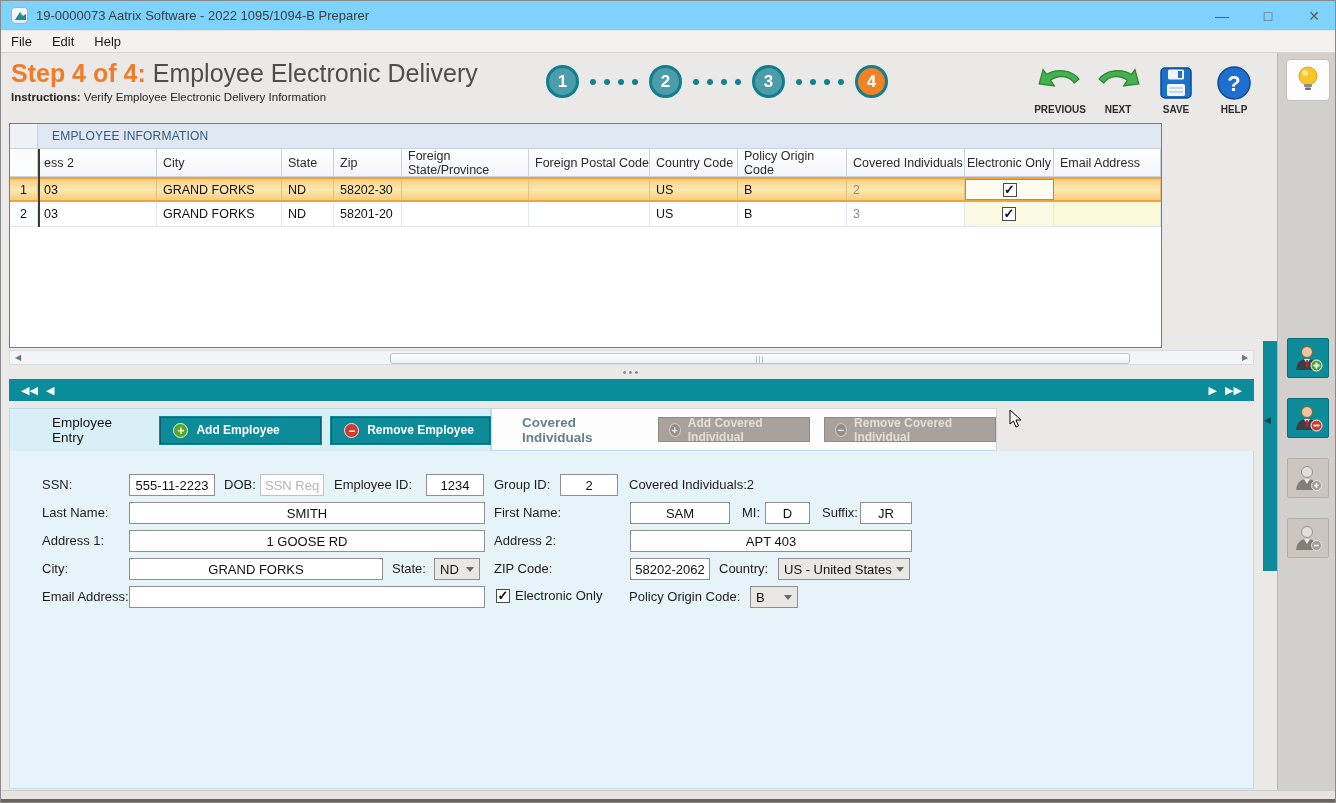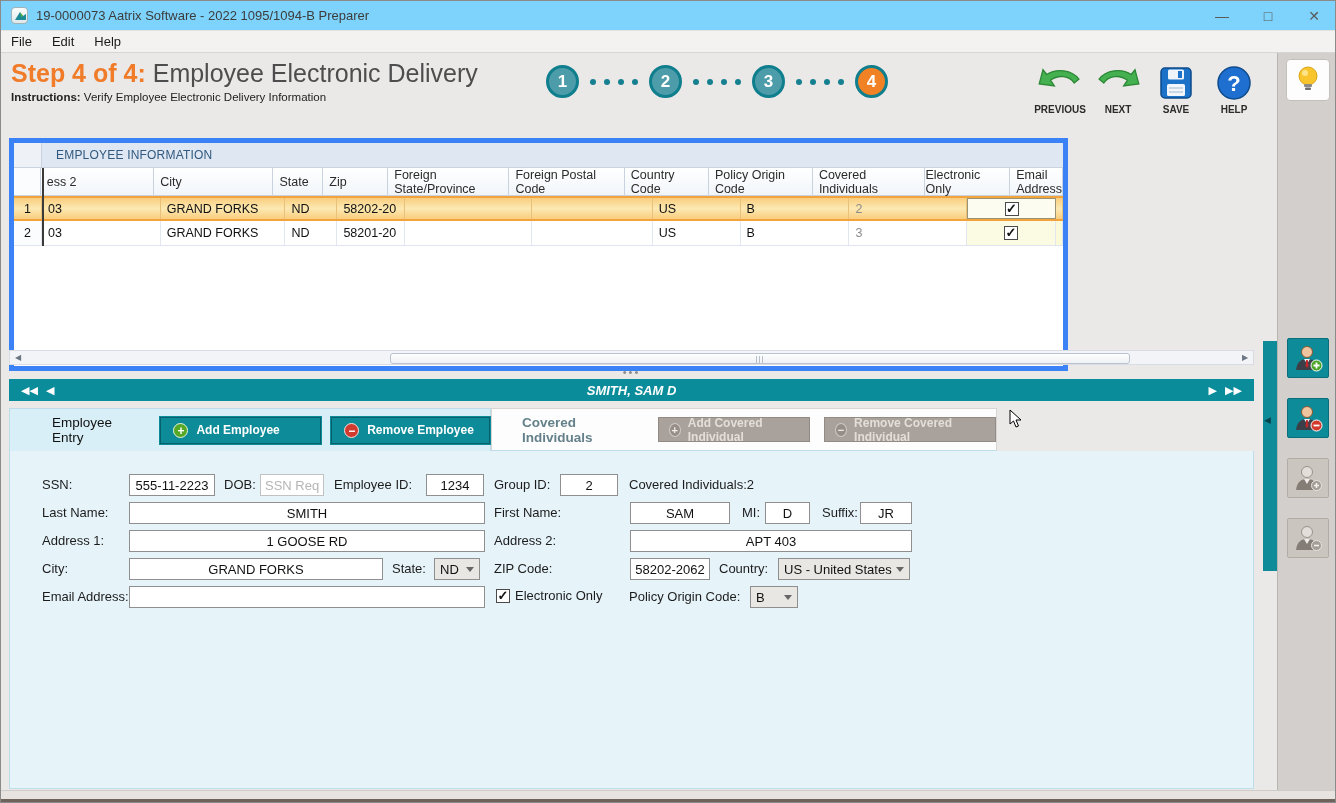--- a/index.html
+++ b/index.html
@@ -43,21 +43,21 @@
   .bulb-btn { position:absolute; left:8px; top:6px; width:44px; height:42px; background:#fdfdfd; border:1px solid #c4c0bc; border-radius:4px; display:flex; align-items:center; justify-content:center; }
   .side-btn { position:absolute; left:9px; width:42px; height:40px; border-radius:2px; display:flex; align-items:center; justify-content:center; }
   .side-btn.teal { background:#0d8b99; border:1px solid #0a6d79; }
   .side-btn.gray { background:#cbc5c0; border:1px solid #b3aca6; }
 
   
   .splitter { position:absolute; left:1262px; top:340px; width:14px; height:230px; background:#0d8b99; }
   .splitter .collapse { position:absolute; left:1px; top:74px; font-size:9px; color:#titan; color:#06454e; }
 
   
-  .grid { position:absolute; left:8px; top:137px; width:1059px; background:#fff; border:5px solid #3b82f6; }
+  .grid { position:absolute; left:8px; top:122px; width:1153px; background:#fff; border:1px solid #3b82f6; }
   .g-group { display:flex; height:25px; background:#dee7f2; border-bottom:1px solid #c9d3e0; }
   .g-group .corner { width:28px; border-right:1px solid #c9d3e0; background:#eef2f7; }
   .g-group .gtitle { flex:1; font-size:12px; color:#31597f; display:flex; align-items:center; padding-left:14px; letter-spacing:.2px; }
   .g-cols { display:flex; height:28px; background:linear-gradient(180deg,#ffffff,#f1f5fa); border-bottom:1px solid #c9d3e0; }
   .g-cols .gc { font-size:12.5px; color:#2b2b2b; display:flex; align-items:center; padding-left:6px; border-right:1px solid #c9d3e0; }
   .grow { display:flex; height:25px; border-bottom:1px solid #dfe5ee; background:#fff; }
   .grow .gc { font-size:12.5px; color:#111; display:flex; align-items:center; padding-left:6px; border-right:1px solid #e2e7ef; overflow:hidden; white-space:nowrap; }
   .c0 { width:28px; justify-content:center; padding-left:0 !important; background:#fbfcfd; }
   .c1 { width:119px; } .c2 { width:125px; } .c3 { width:52px; } .c4 { width:68px; }
   .c5 { width:127px; } .c6 { width:121px; } .c7 { width:88px; } .c8 { width:109px; }
@@ -243,21 +243,21 @@
       <div class="gc c9">Covered Individuals</div>
       <div class="gc c10">Electronic Only</div>
       <div class="gc c11">Email Address</div>
     </div>
 
     <div class="grow sel">
       <div class="gc c0">1</div>
       <div class="gc c1">03</div>
       <div class="gc c2">GRAND FORKS</div>
       <div class="gc c3">ND</div>
-      <div class="gc c4">58202-20</div>
+      <div class="gc c4">58202-30</div>
       <div class="gc c5"></div>
       <div class="gc c6"></div>
       <div class="gc c7">US</div>
       <div class="gc c8">B</div>
       <div class="gc c9 dim">2</div>
       <div class="gc c10">
           <span class="cbx checked"></span>
         </div>
       <div class="gc c11"></div>
     </div>
@@ -284,21 +284,20 @@
   </div>
 
   <div class="hscroll">
     <span class="hs-arrow">◀</span>
     <span class="hs-arrow" style="margin-left:auto">▶</span>
     <div class="hs-thumb">|||</div>
   </div>
   <div class="split-grip">•••</div>
 
   <div class="recbar">
-    <span class="rec-name">SMITH, SAM D</span>
     <span class="rec-arrows left">
       <span>◀◀</span>
       <span>◀</span>
     </span>
     <span class="rec-arrows right">
       <span>▶</span>
       <span>▶▶</span>
     </span>
   </div>
 

